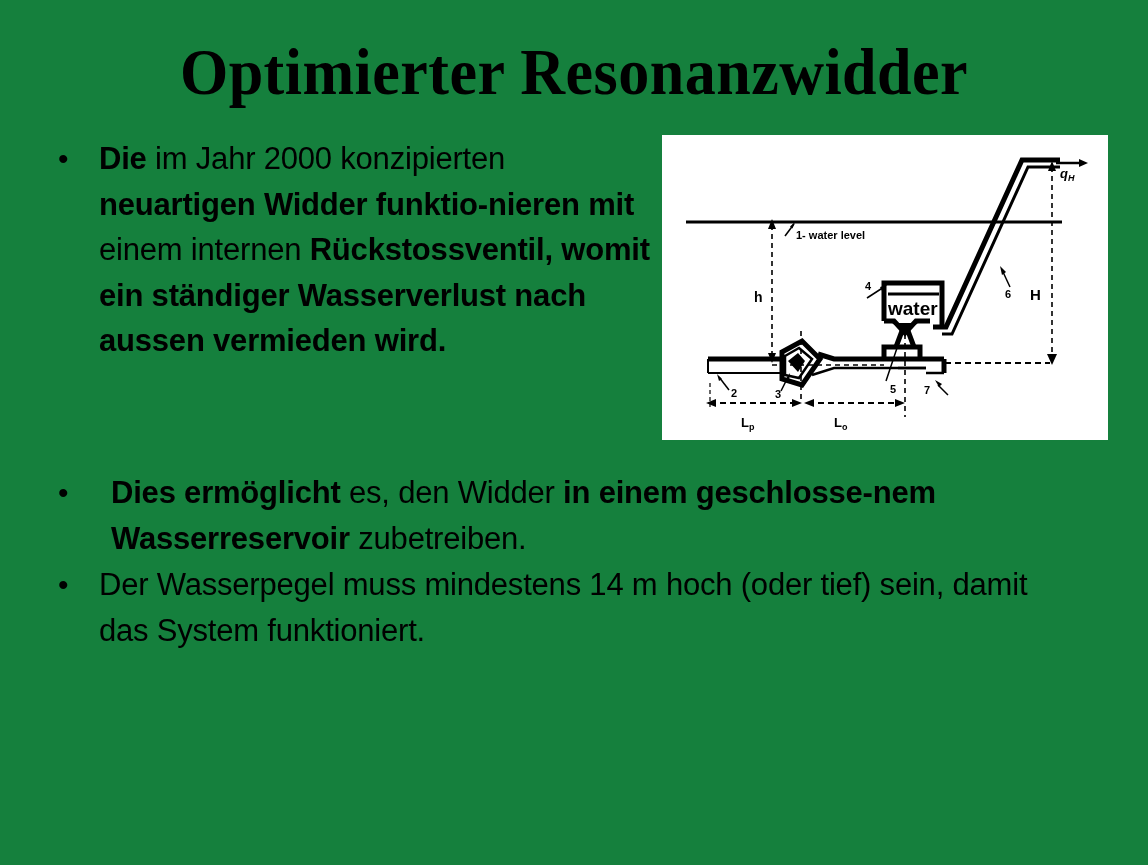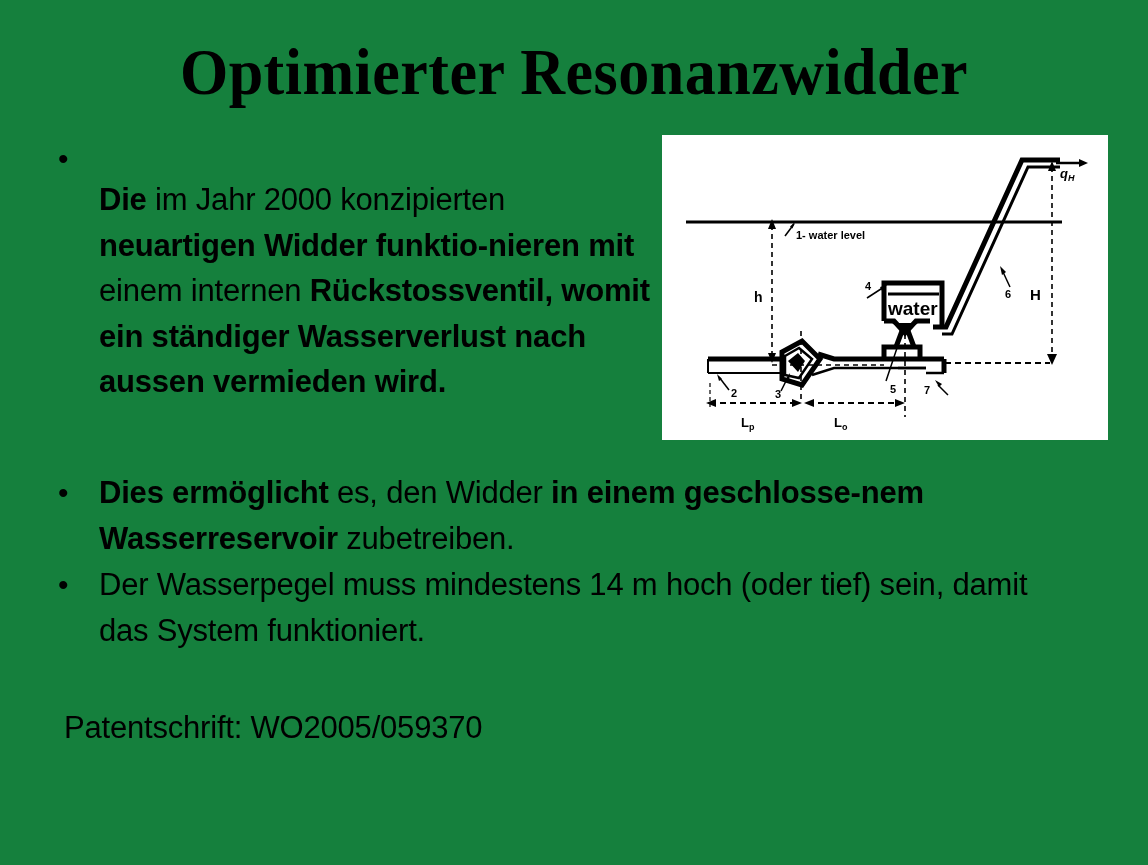--- a/index.html
+++ b/index.html
@@ -70,25 +70,25 @@
     font-size: 31px;
     line-height: 45.5px;
     color: #000000;
     font-family: "Liberation Sans", sans-serif;
     letter-spacing: -0.2px;
   }
   .bullet-text b { font-weight: bold; }
 
   
   #block1 { top: 6px; }
-  #block1 .bullet-text { width: 560px; margin-top: 41px; }
+  #block1 .bullet-text { width: 560px; }
 
   
   #block2 { top: 340px; }
-  #block2 .bullet-text { width: 1010px; }
+  #block2 .bullet-text { width: 1010px; margin-left: 12px; }
 
   
   #block3 { top: 432px; }
   #block3 .bullet-text { width: 960px; }
 
   
   .footer-note {
     position: absolute;
     left: 64px;
     top: 708px;
@@ -134,21 +134,20 @@
       <span class="bullet-text"><b>Dies ermöglicht </b><span>es, den Widder </span><b>in einem geschlosse-nem Wasserreservoir </b><span>zubetreiben.</span></span>
     </div>
 
     <div class="bullet-row" id="block3">
       <span class="bullet-mark">•</span>
       <span class="bullet-text"><span>Der Wasserpegel muss mindestens 14 m hoch (oder tief) sein, damit das System funktioniert.</span></span>
     </div>
 
   </div>
 
-  <div class="footer-note">Patentschrift: WO2005/059370</div>
 
   <div class="figure-box">
     <svg width="446" height="305" viewBox="0 0 446 305">
 
       <line x1="24" y1="87" x2="400" y2="87" stroke="#000" stroke-width="3.2"></line>
 
       <path d="M123,101 L132,89" stroke="#000" stroke-width="1.6" fill="none"></path>
       <polygon points="133,87 128,91.5 130.5,93.5" fill="#000"></polygon>
       <text class="fig-label" x="134" y="104" font-size="11">1-  water level</text>
 

